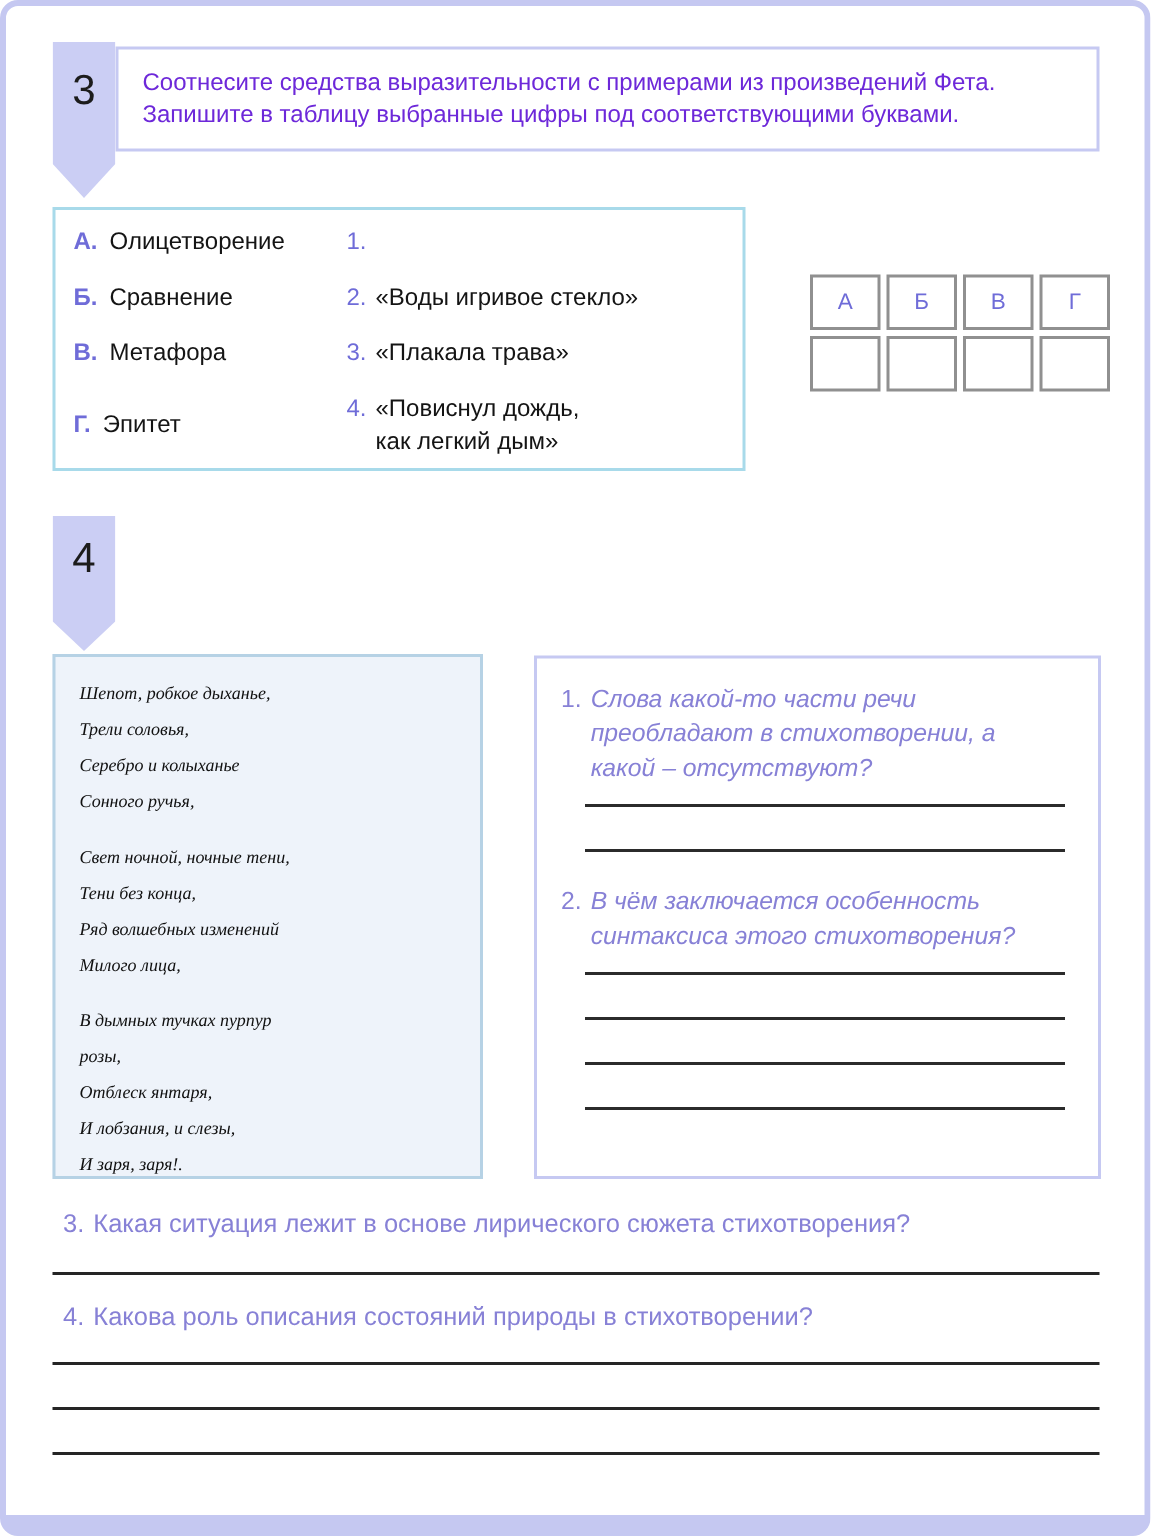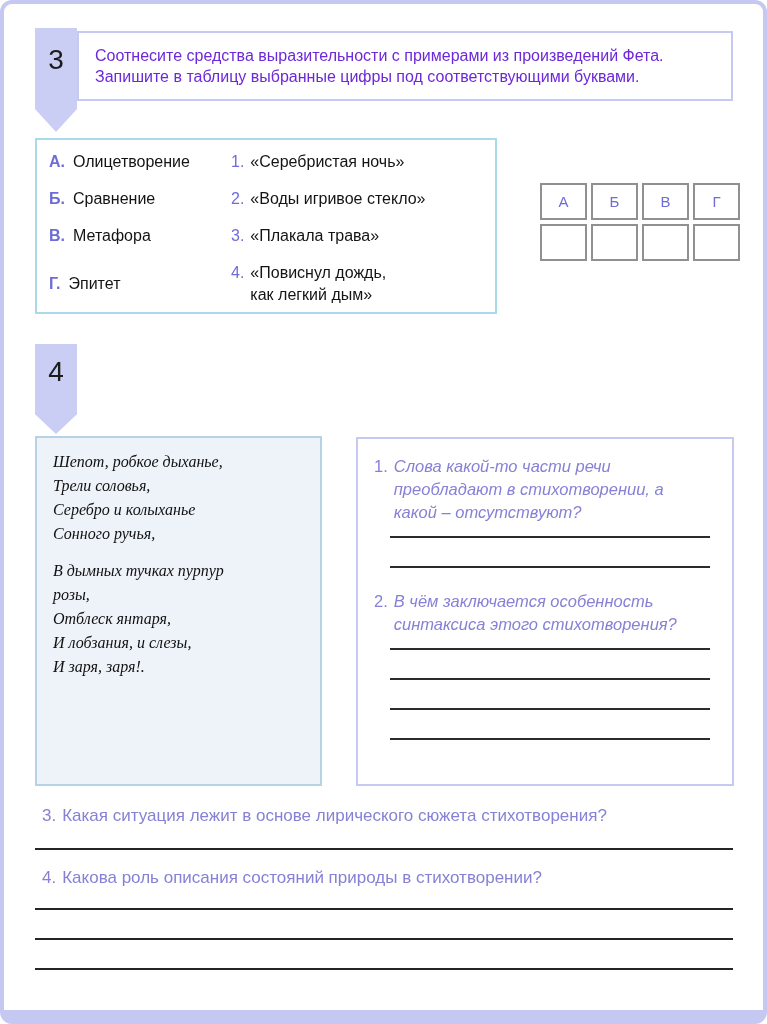--- a/index.html
+++ b/index.html
@@ -58,21 +58,21 @@
     width:41px;height:31px;border:2px solid #909090;
     font-weight:normal;text-align:center;
   }
   .answer-table th{color:#6f6cd8;font-size:15px;}
   
   .poem-box{
     position:absolute;left:31px;top:432px;width:287px;height:350px;
     box-sizing:border-box;background:#eef3fa;border:2px solid #b6d2e5;
     padding:12px 16px;
     font-family:"Liberation Serif",serif;font-style:italic;
-    font-size:16px;line-height:24px;color:#101010;
+    font-size:12px;line-height:24px;color:#101010;
   }
   .stanza{margin-bottom:13px;}
   
   .qbox{
     position:absolute;left:352px;top:433px;width:378px;height:349px;
     box-sizing:border-box;border:2px solid #c6c9f2;background:#fff;
     padding:16px 22px 0 16px;
   }
   .question{display:flex;gap:6px;color:#8781d6;font-size:16.5px;line-height:23px;}
   .question .q-text{max-width:300px;font-style:italic;}
@@ -98,21 +98,20 @@
   </div>
 
   <div class="match-box">
     <div class="match-row">
       <div class="match-left">
         <span class="letter">А.</span>
         <span>Олицетворение</span>
       </div>
       <div class="match-ex">
         <span class="ex-num">1.</span>
-        <span class="ex-text">«Серебристая ночь»</span>
       </div>
     </div>
     <div class="match-row">
       <div class="match-left">
         <span class="letter">Б.</span>
         <span>Сравнение</span>
       </div>
       <div class="match-ex">
         <span class="ex-num">2.</span>
         <span class="ex-text">«Воды игривое стекло»</span>
@@ -165,20 +164,26 @@
   </div>
 
   <div class="poem-box">
     <div class="stanza">
       <div>Шепот, робкое дыханье,</div>
       <div>Трели соловья,</div>
       <div>Серебро и колыханье</div>
       <div>Сонного ручья,</div>
     </div>
     <div class="stanza">
+      <div>Свет ночной, ночные тени,</div>
+      <div>Тени без конца,</div>
+      <div>Ряд волшебных изменений</div>
+      <div>Милого лица,</div>
+    </div>
+    <div class="stanza">
       <div>В дымных тучках пурпур</div>
       <div>розы,</div>
       <div>Отблеск янтаря,</div>
       <div>И лобзания, и слезы,</div>
       <div>И заря, заря!.</div>
     </div>
   </div>
 
   <div class="qbox">
     <div class="question">

